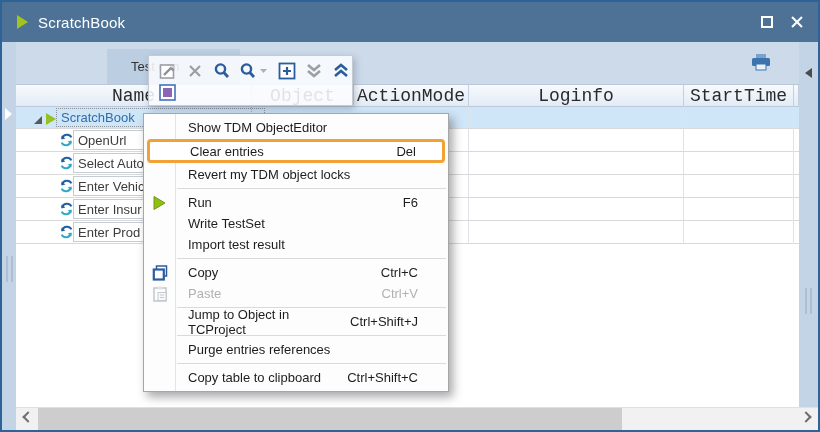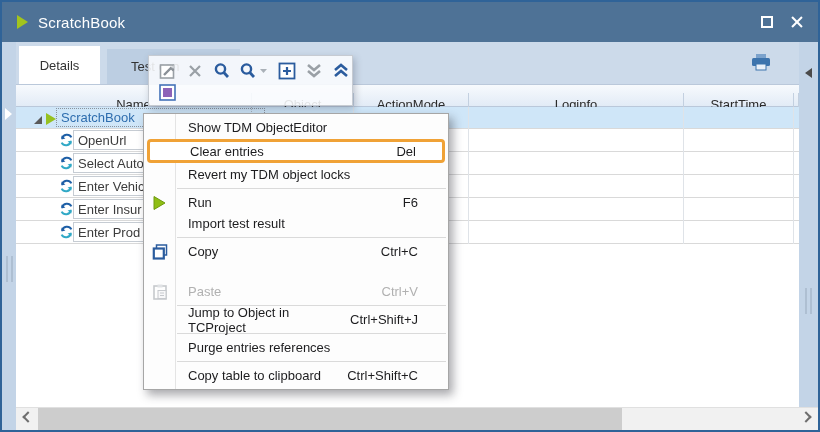--- a/index.html
+++ b/index.html
@@ -32,22 +32,22 @@
   
   .tabstrip { position:absolute; top:40px; left:14px; width:783px; height:42px; background:#ccdaea; }
   .tab { position:absolute; font-size:13px; color:#333; display:flex; align-items:center; justify-content:center; }
   .tab-active { left:3px; top:4px; width:81px; height:38px; background:#ffffff; }
   .tab-inactive { left:91px; top:7px; width:133px; height:35px; background:#bccee2; justify-content:flex-start; padding-left:24px; }
   .printer { position:absolute; right:28px; top:12px; }
 
   
   .grid-header { position:absolute; top:82px; left:14px; width:783px; height:23px;
                  background:linear-gradient(#f7fafd,#e2ebf6); border-top:1px solid #bac8da; border-bottom:1px solid #bac8da; }
-  .hcell { position:absolute; top:8px; height:22px; display:flex; align-items:center; justify-content:center;
-           font-size:13px; color:#2b2b2b; border-right:1px solid #c3d0e0; }
+  .hcell { position:absolute; top:0; height:22px; display:flex; align-items:center; justify-content:center;
+           font-size:18px; color:#2b2b2b; border-right:1px solid #c3d0e0;font-family:Liberation Mono, monospace; }
 
   
   .grid-body { position:absolute; top:105px; left:14px; width:783px; height:300px; background:#fff; }
   .row { position:absolute; left:0; width:783px; border-bottom:1px solid #d9d9d9; }
   .row-selected { background:#cfe6f8; }
   .vline { position:absolute; top:0; width:1px; height:137px; background:#dfe3e8; }
   .vline-dotted { background:none; border-left:1px dotted #a9b2bb; }
   .tree-box { position:absolute; top:1px; bottom:1px; right:534px; display:flex; align-items:center;
               padding-left:4px; font-size:13px; color:#3c3c3c; background:transparent; border:1px solid #c6ccd3; }
   .tree-box-focus { border:1px dotted #8a929c; color:#2e6dae; }
@@ -65,21 +65,21 @@
   .tb-row2 { display:flex; padding:3px 0 0 9px; }
   .tbi { display:flex; align-items:center; justify-content:center; width:19px; height:19px; }
 
   
   .menu { position:absolute; top:111px; left:141px; width:306px; background:#fdfdfd;
           border:1px solid #a6a6a6; box-shadow:4px 5px 9px rgba(40,40,50,.4); z-index:40; padding:3px 0; }
   .menu-gutter { position:absolute; top:0; left:31px; width:1px; height:100%; background:#e4e4e4; }
   .mi { position:relative; height:21px; display:flex; align-items:center; padding:0 30px 0 44px;
         font-size:13px; color:#1d1d1f; }
   .mi .sc { margin-left:auto; }
-  .mi-disabled { color:#b1b1b1;margin-top:19px; }
+  .mi-disabled { color:#b1b1b1; }
   .mi-disabled svg { opacity:.55; }
   .mi-hl { height:24px; border:3px solid #f0a236; border-radius:4px; margin:1px 3px; background:#fff;
            padding:0 26px 0 40px; }
   .mi-icon { position:absolute; left:8px; top:50%; transform:translateY(-50%); display:flex; }
   .msep { height:1px; background:#dadada; margin:3px 2px 3px 33px; }
 
   
   .hscroll { position:absolute; top:405px; left:14px; width:802px; height:23px; background:#f1f1f1; border-top:1px solid #e0e0e0; }
   .hs-arrow { position:absolute; top:5px; width:8px; height:8px; border-left:2px solid #6e6e6e; border-bottom:2px solid #6e6e6e; }
   .hs-left { left:8px; transform:rotate(45deg); }
@@ -105,23 +105,20 @@
     <span class="strip-grip" style="left:4px; top:214px;">
         <i></i>
         <i></i>
       </span>
   </div>
 
   <div class="tabstrip">
     <div class="tab tab-inactive">
       <span>Test con</span>
     </div>
-    <div class="tab tab-active">
-      <span>Details</span>
-    </div>
     <span class="printer">
       <svg width="20" height="17" viewBox="0 0 20 17">
         <rect x="5" y="0" width="10" height="4" fill="#7ba2cc"></rect>
         <rect x="1" y="4" width="18" height="8" rx="1.5" fill="#3d74ad"></rect>
         <rect x="5" y="10" width="10" height="6" fill="#e9f0f8" stroke="#3d74ad"></rect>
       </svg>
     </span>
   </div>
 
   <div class="grid-header" id="grid-header">
@@ -271,20 +268,23 @@
       <div class="mi">
         <span class="mi-icon">
           <svg width="15" height="15" viewBox="0 0 15 15">
             <path d="M2 1 L13 7.5 L2 14 Z" fill="#8fbe14" stroke="#6f9a10"></path>
           </svg>
         </span>
         <span>Run</span>
         <span class="sc">F6</span>
       </div>
       <div class="mi">
+        <span>Write TestSet</span>
+      </div>
+      <div class="mi">
         <span>Import test result</span>
       </div>
       <div class="msep"></div>
       <div class="mi">
         <span class="mi-icon">
           <svg width="17" height="17" viewBox="0 0 17 17">
             <rect x="4.5" y="1.5" width="10" height="10" fill="#fff" stroke="#2b5c9e" stroke-width="1.5"></rect>
             <rect x="1.8" y="5" width="10" height="10" fill="#fff" stroke="#2b5c9e" stroke-width="2.2"></rect>
           </svg>
         </span>

